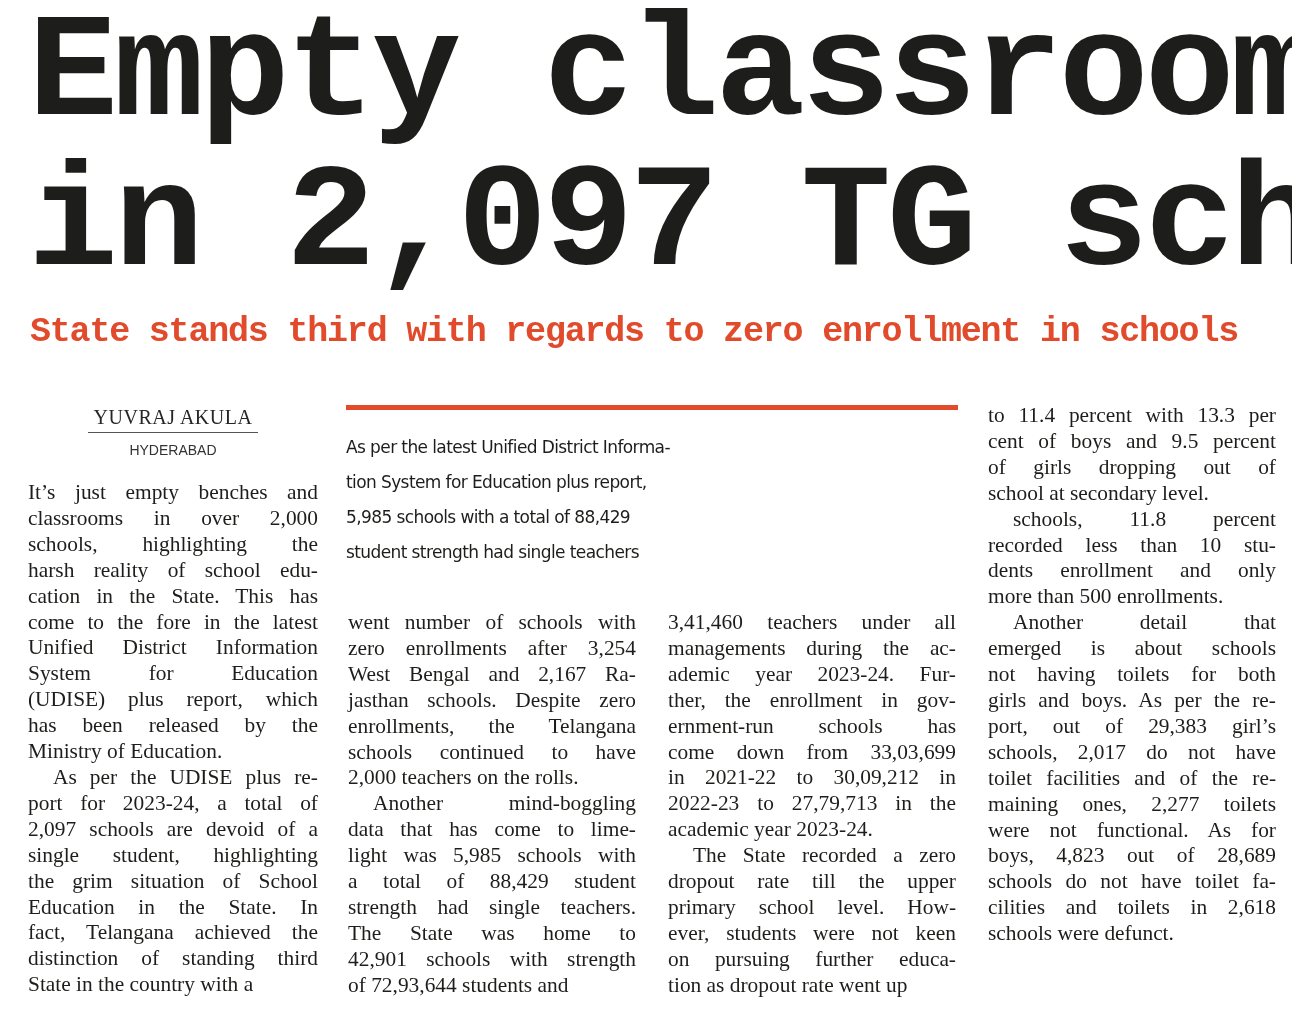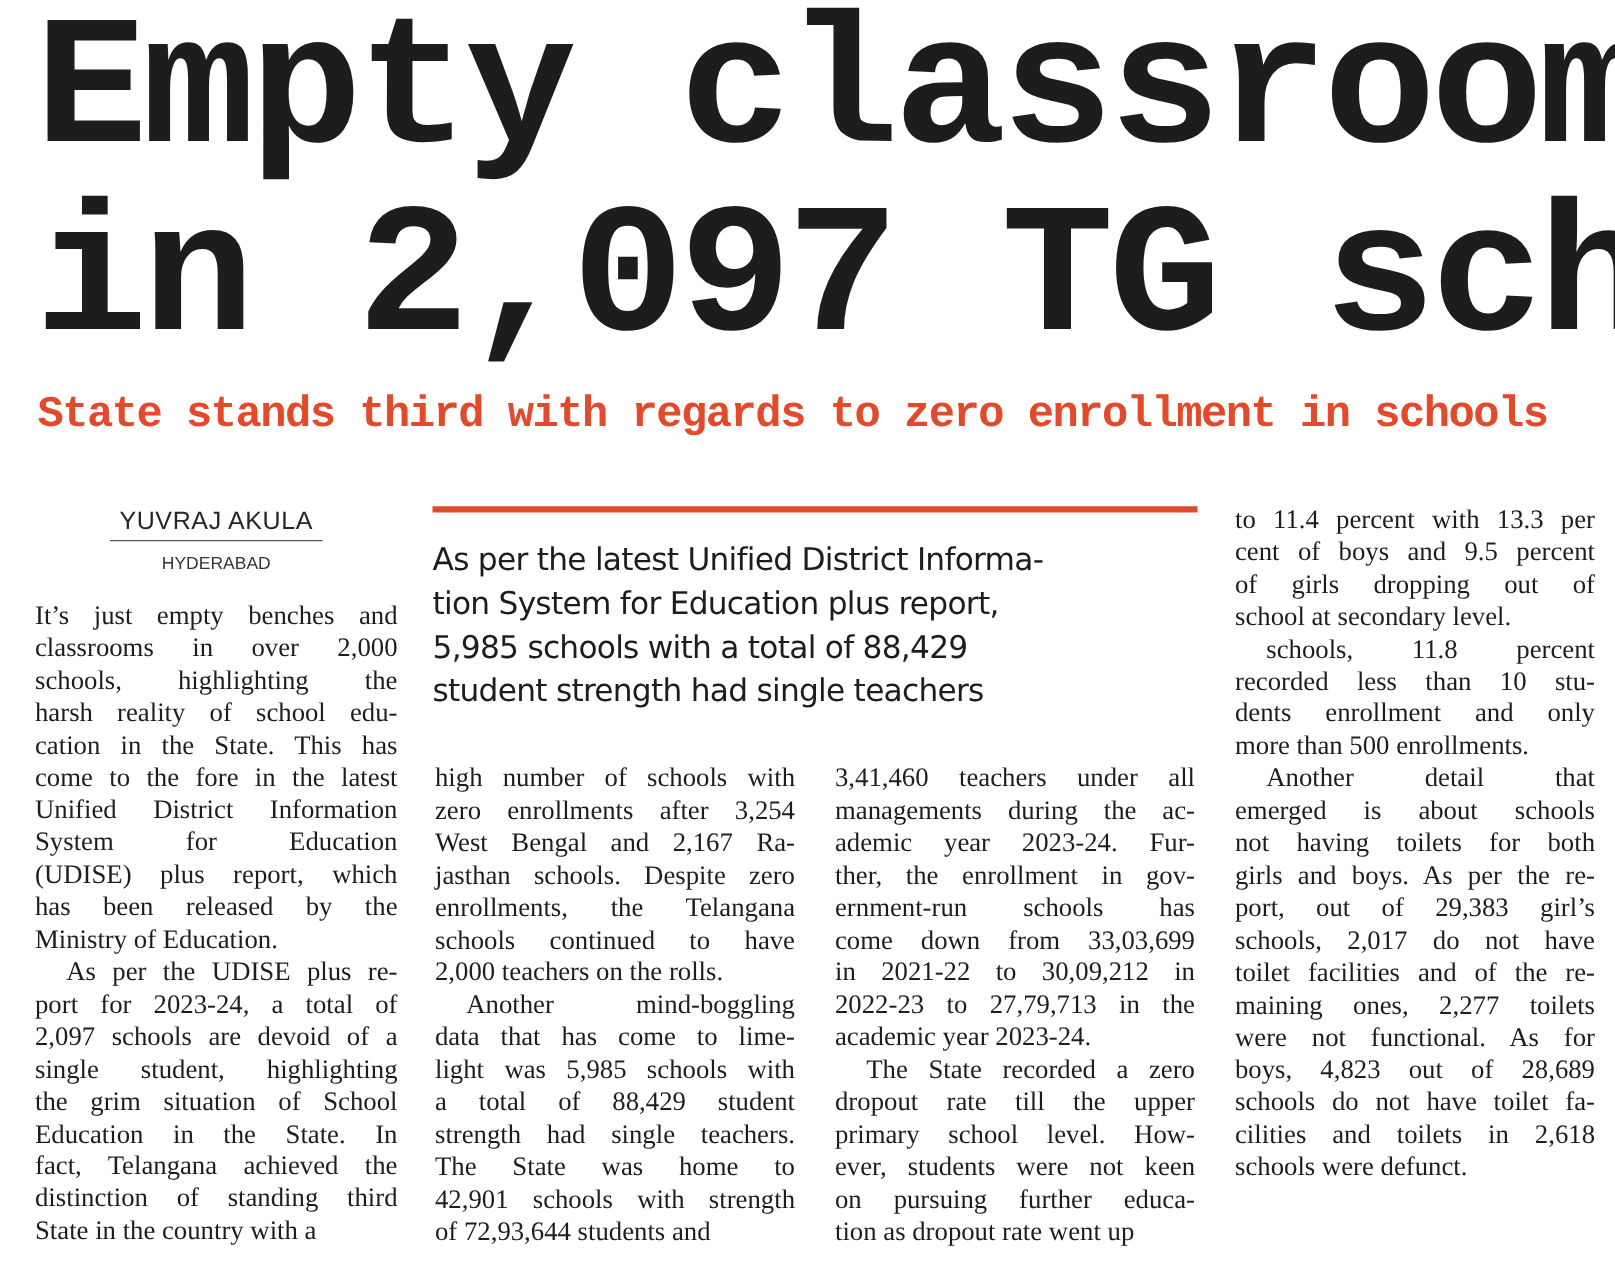--- a/index.html
+++ b/index.html
@@ -49,21 +49,21 @@
       white-space: nowrap;
     }
     .byline {
       position: absolute;
       left: 88px;
       top: 404px;
       width: 170px;
       text-align: center;
     }
     .byline .author {
-      font-family: Liberation Sans, sans-serif;
+      font-family: Liberation Serif, serif;
       font-size: 20px;
       line-height: 26px;
       letter-spacing: 0.5px;
       color: #262626;
       padding-bottom: 2px;
       border-bottom: 1.5px solid #555;
     }
     .byline .place {
       font-family: "Liberation Sans", sans-serif;
       font-size: 14px;
@@ -78,21 +78,21 @@
       width: 612px;
     }
     .pullquote .rule {
       height: 5px;
       background: #e14a2b;
       width: 612px;
       margin-bottom: 20px;
     }
     .pullquote .text {
       font-family: "DejaVu Sans", sans-serif;
-      font-size: 25px;
+      font-size: 17px;
       line-height: 35px;
       color: #1d1d1b;
       letter-spacing: -0.6px;
       white-space: pre-line;
     }
     .col {
       position: absolute;
       font-family: "Liberation Serif", serif;
       font-size: 21.4px;
       line-height: 25.9px;
@@ -165,21 +165,21 @@
       <span class="ln">single student, highlighting</span>
       <span class="ln">the grim situation of School</span>
       <span class="ln">Education in the State. In</span>
       <span class="ln">fact, Telangana achieved the</span>
       <span class="ln">distinction of standing third</span>
       <span class="ln last">State in the country with a</span>
     </p>
   </div>
 <div class="col col2">
     <p>
-      <span class="ln">high number of schools with</span>
+      <span class="ln">went number of schools with</span>
       <span class="ln">zero enrollments after 3,254</span>
       <span class="ln">West Bengal and 2,167 Ra-</span>
       <span class="ln">jasthan schools. Despite zero</span>
       <span class="ln">enrollments, the Telangana</span>
       <span class="ln">schools continued to have</span>
       <span class="ln last">2,000 teachers on the rolls.</span>
     </p>
     <p class="indent">
       <span class="ln">Another mind-boggling</span>
       <span class="ln">data that has come to lime-</span>

